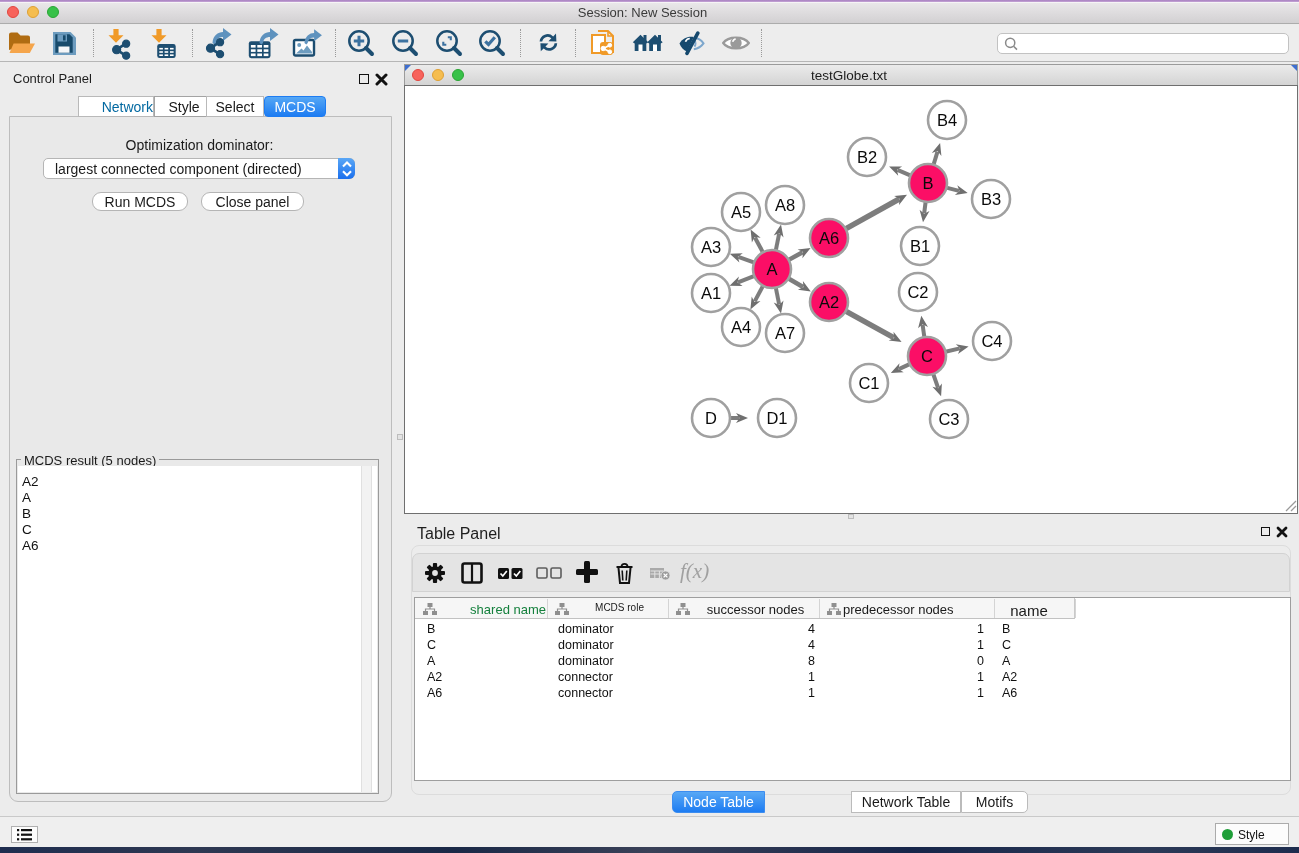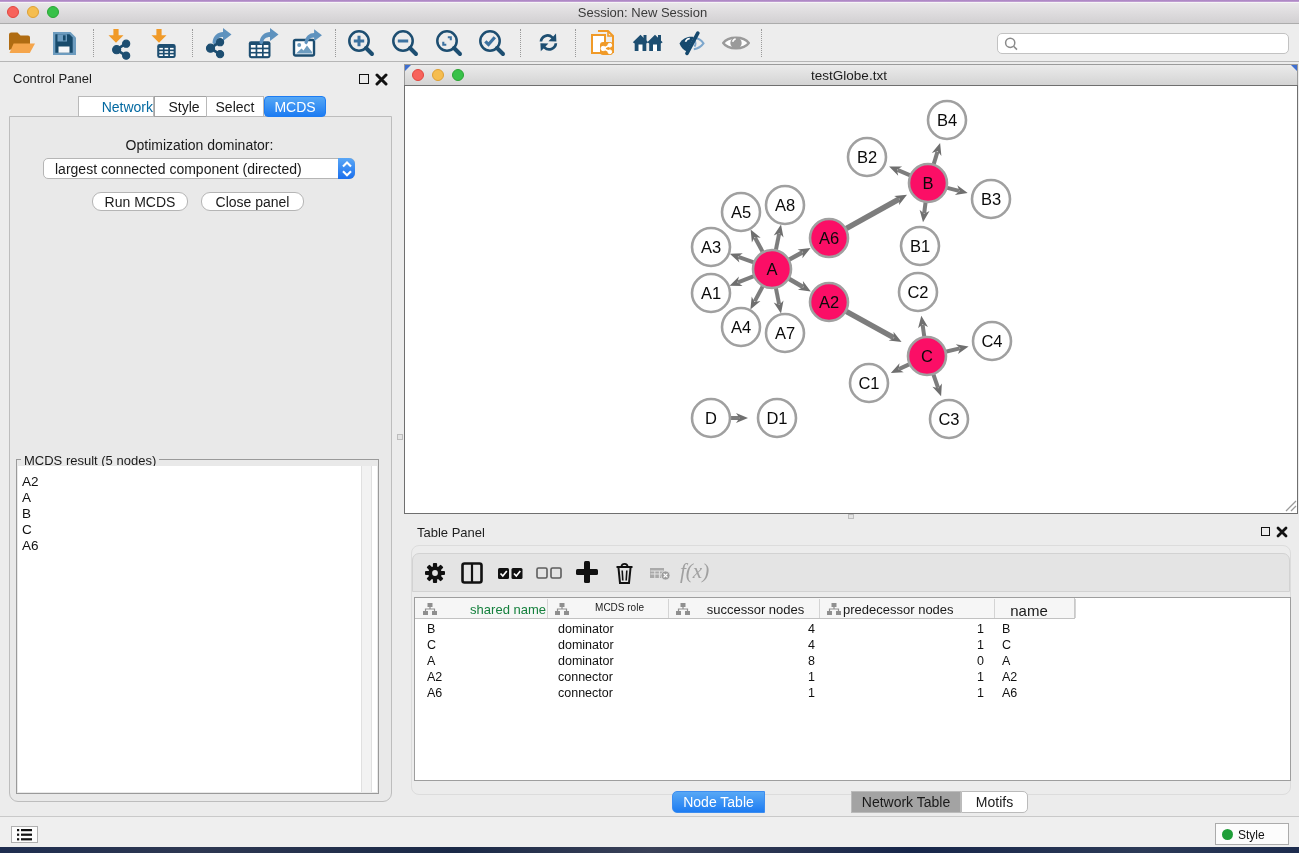--- a/index.html
+++ b/index.html
@@ -290,21 +290,21 @@
     </svg>
 </div>
 
 <svg class="abs" style="left:1284px;top:499px;" width="13" height="13">
     <path d="M12 2 L2 12 M12 7 L7 12" stroke="#9a9a9a" stroke-width="1.3"></path>
   </svg>
 
 <div class="abs" style="left:397px;top:434px;width:6px;height:6px;background:#e3e3e3;border:1px solid #bdbdbd;"></div>
 <div class="abs" style="left:848px;top:514px;width:6px;height:5px;background:#e3e3e3;border:1px solid #bdbdbd;"></div>
 
-<div class="abs" style="left:417px;top:525px;font-size:13px;color:#1e1e1e;">Table Panel</div>
+<div class="abs" style="left:417px;top:525px;font-size:16px;color:#1e1e1e;">Table Panel</div>
 <div class="abs" style="left:1261px;top:527px;width:9px;height:9px;border:1.6px solid #111;"></div>
 <svg class="abs" style="left:1276px;top:526px;" width="12" height="12" viewBox="0 0 12 12">
     <path d="M2 2 L10 10 M10 2 L2 10" stroke="#111" stroke-width="2.8" stroke-linecap="round"></path>
   </svg>
 
 <div class="abs" style="left:411px;top:545px;width:880px;height:250px;background:#ececec;border:1px solid #dcdcdc;border-radius:8px;"></div>
 <div class="abs" style="left:412px;top:553px;width:878px;height:39px;background:#e4e4e4;border:1px solid #d2d2d2;border-radius:7px 7px 0 0;"></div>
 <svg class="abs" style="left:424px;top:562px;" width="22" height="22" viewBox="0 0 22 22">
     <g transform="translate(11,11)">
       <rect x="-2.1" y="-10" width="4.2" height="6" rx="1" fill="#111" transform="rotate(0)"></rect>
@@ -428,21 +428,21 @@
 <div class="abs" style="left:904px;top:670px;width:80px;text-align:right;font-size:12.5px;color:#111;">1</div>
 <div class="abs" style="left:1002px;top:670px;font-size:12.5px;color:#111;">A2</div>
 <div class="abs" style="left:427px;top:686px;font-size:12.5px;color:#111;">A6</div>
 <div class="abs" style="left:558px;top:686px;font-size:12.5px;color:#111;">connector</div>
 <div class="abs" style="left:735px;top:686px;width:80px;text-align:right;font-size:12.5px;color:#111;">1</div>
 <div class="abs" style="left:904px;top:686px;width:80px;text-align:right;font-size:12.5px;color:#111;">1</div>
 <div class="abs" style="left:1002px;top:686px;font-size:12.5px;color:#111;">A6</div>
 
 <div class="abs" style="left:672px;top:791px;width:93px;height:22px;background:linear-gradient(#58a8f5,#1d7cf2);border:1px solid #3c8df0;border-radius:5px 0 0 5px;font-size:14px;color:#fff;text-align:center;line-height:21px;">Node Table</div>
 <div class="abs" style="left:765px;top:828px;width:86px;height:22px;background:#fff;border:1px solid #bbb;font-size:14px;color:#0f172a;text-align:center;line-height:21px;">Edge Table</div>
-<div class="abs" style="left:851px;top:791px;width:110px;height:22px;background:#a3a3a3;border:1px solid #bbb;font-size:14px;color:#1a1a1a;text-align:center;line-height:21px;">Network Table</div>
+<div class="abs" style="left:851px;top:791px;width:110px;height:22px;background:#ffffff;border:1px solid #bbb;font-size:14px;color:#1a1a1a;text-align:center;line-height:21px;">Network Table</div>
 <div class="abs" style="left:961px;top:791px;width:67px;height:22px;background:#fff;border:1px solid #bbb;border-radius:0 5px 5px 0;font-size:14px;color:#1a1a1a;text-align:center;line-height:21px;">Motifs</div>
 
 <div class="abs" style="left:0;top:816px;width:1299px;height:31px;background:#efefef;border-top:1px solid #c9c9c9;"></div>
 <div class="abs" style="left:11px;top:826px;width:27px;height:17px;background:#fcfcfc;border:1px solid #b0b0b0;"></div>
 <svg class="abs" style="left:17px;top:829px;" width="16" height="12" viewBox="0 0 16 12">
     <g fill="#111">
       <rect x="0" y="0" width="2.2" height="2.2"></rect>
       <rect x="0" y="4.6" width="2.2" height="2.2"></rect>
       <rect x="0" y="9.2" width="2.2" height="2.2"></rect>
       <rect x="4" y="0" width="11" height="2.2"></rect>

